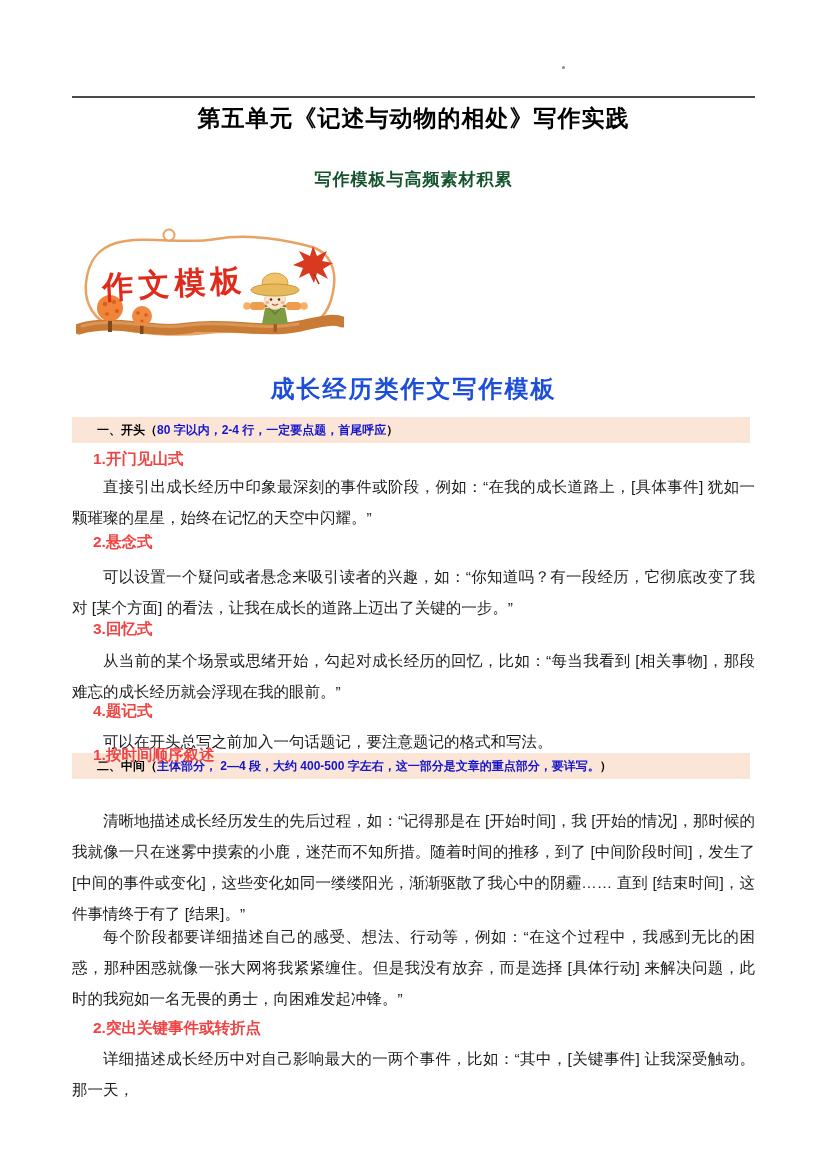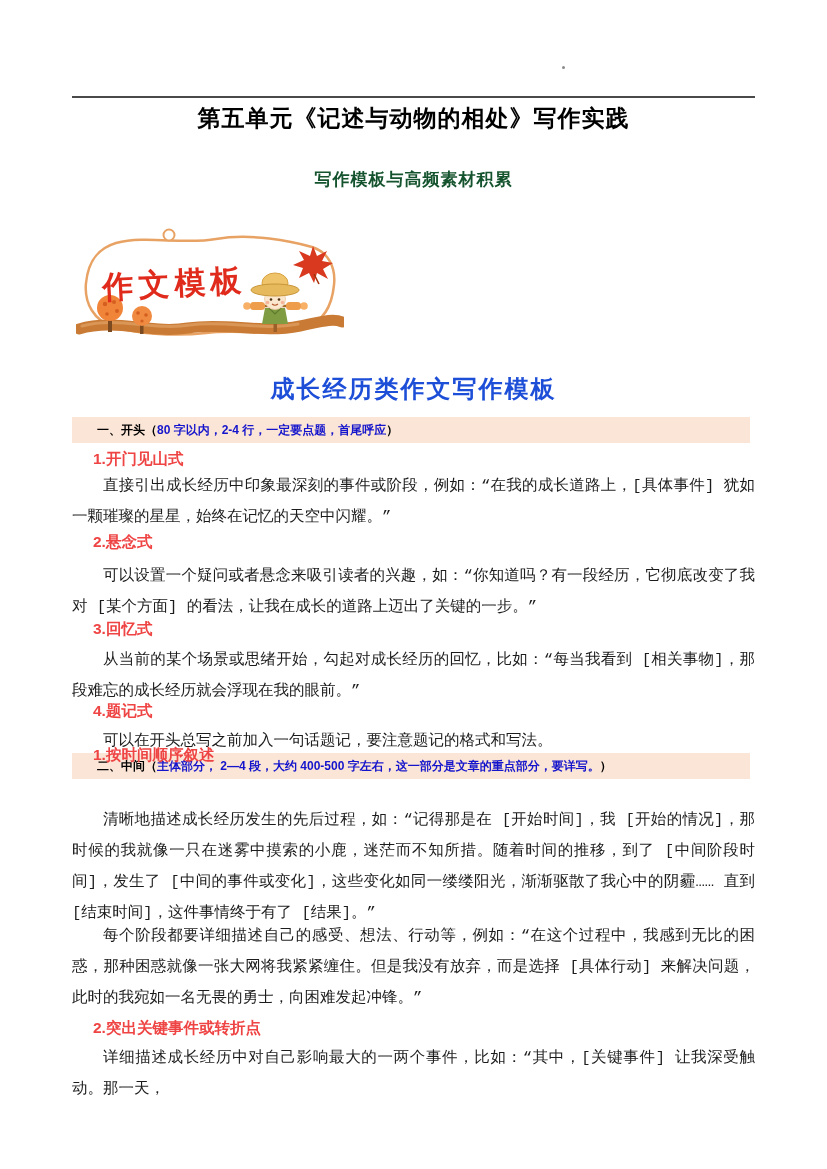--- a/index.html
+++ b/index.html
@@ -51,21 +51,21 @@
   .bar-blue { color: #1414cc; }
   .subhead {
     position: absolute; left: 93px; line-height: 21px;
     font-family: "Liberation Sans", "DejaVu Sans", sans-serif;
     font-weight: bold; font-size: 15.5px; color: #ef4444;
   }
   .para {
     position: absolute; left: 72px; width: 683px;
     font-size: 15.5px; line-height: 31px; text-align: justify;
     text-indent: 2em; color: #1c1c1c;
-    font-family: Liberation Mono, monospace;
+    font-family: Liberation Sans, sans-serif;
   }
   .sub-1 { top: 448px; }  .para-1 { top: 471px; }
   .sub-2 { top: 531px; }  .para-2 { top: 561px; }
   .sub-3 { top: 618px; }  .para-3 { top: 645px; }
   .sub-4 { top: 700px; }  .para-4 { top: 726px; }
   .sub-5 { top: 744px; }  .para-5 { top: 805px; }
   .para-6 { top: 921px; }
   .sub-6 { top: 1017px; } .para-7 { top: 1043px; }
   .page-footer {
     position: absolute; left: 0; top: 1092px; width: 827px;

